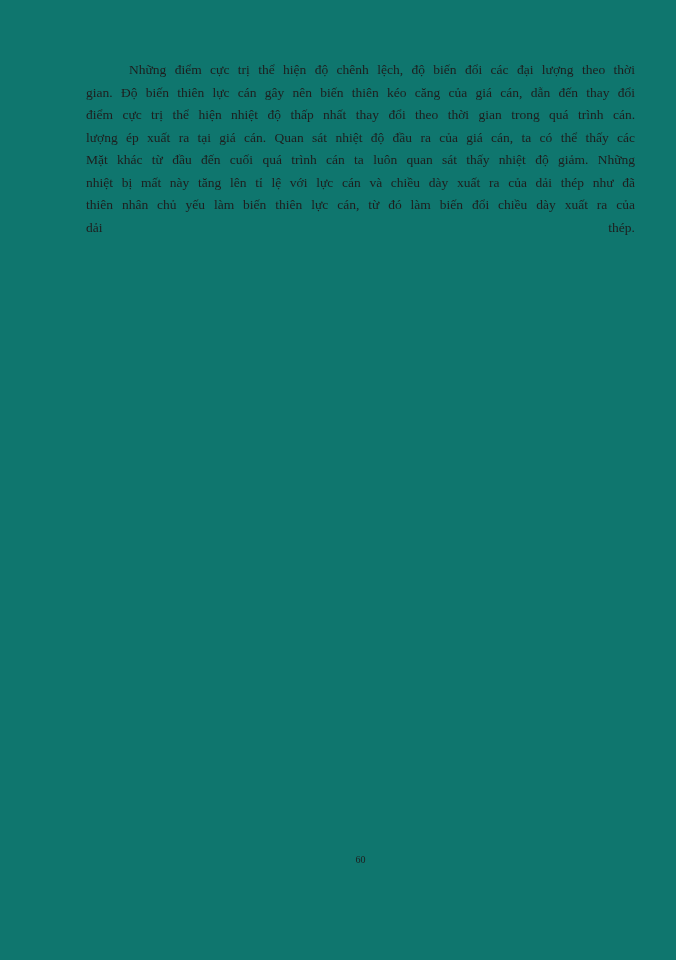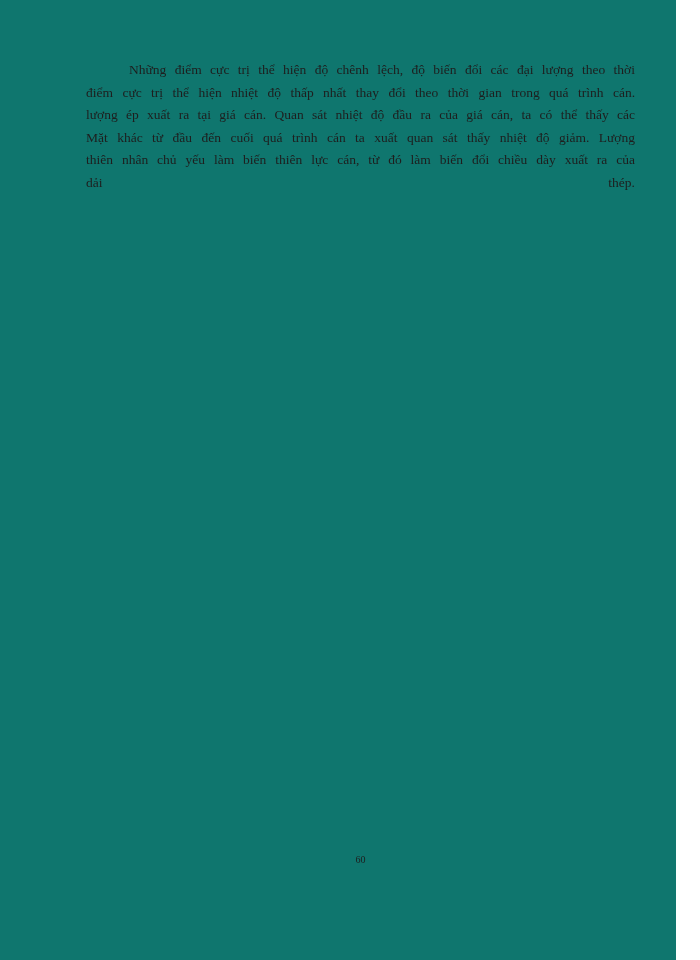--- a/index.html
+++ b/index.html
@@ -46,22 +46,24 @@
     line-height: 22px;
   }
 </style>
 </head>
 <body>
 
 <div class="page">
 
   <div class="text-block">
     <div class="para-line indent">Những điểm cực trị thể hiện độ chênh lệch, độ biến đổi các đại lượng theo thời</div>
+    <div class="para-line">gian. Độ biến thiên lực cán gây nên biến thiên kéo căng của giá cán, dẫn đến thay đổi</div>
     <div class="para-line">điểm cực trị thể hiện nhiệt độ thấp nhất thay đổi theo thời gian trong quá trình cán.</div>
     <div class="para-line">lượng ép xuất ra tại giá cán. Quan sát nhiệt độ đầu ra của giá cán, ta có thể thấy các</div>
-    <div class="para-line">Mặt khác từ đầu đến cuối quá trình cán ta xuất quan sát thấy nhiệt độ giảm. Lượng</div>
+    <div class="para-line">Mặt khác từ đầu đến cuối quá trình cán ta luôn quan sát thấy nhiệt độ giảm. Những</div>
+    <div class="para-line">nhiệt bị mất này tăng lên tỉ lệ với lực cán và chiều dày xuất ra của dải thép như đã</div>
     <div class="para-line">thiên nhân chủ yếu làm biến thiên lực cán, từ đó làm biến đổi chiều dày xuất ra của</div>
     <div class="para-line">dải thép.</div>
   </div>
 
   <div class="page-number">60</div>
 
 </div>
 
 </body></html>

